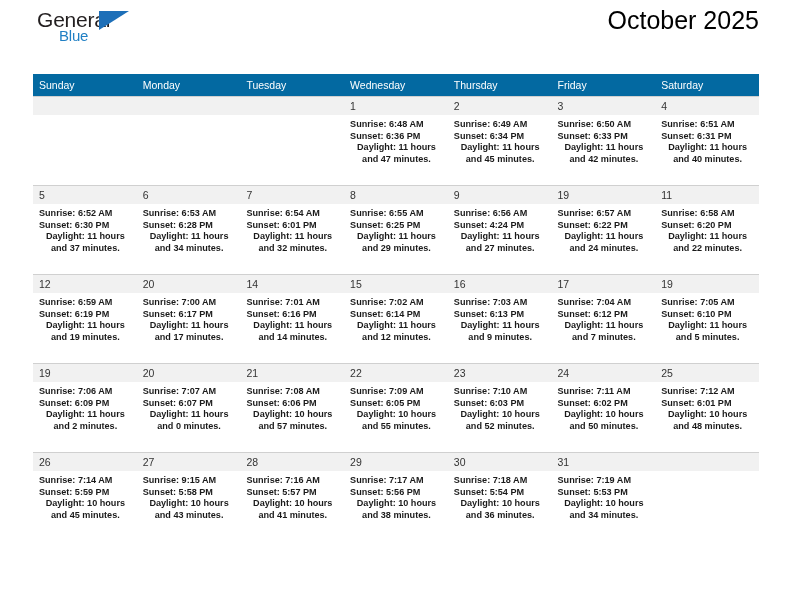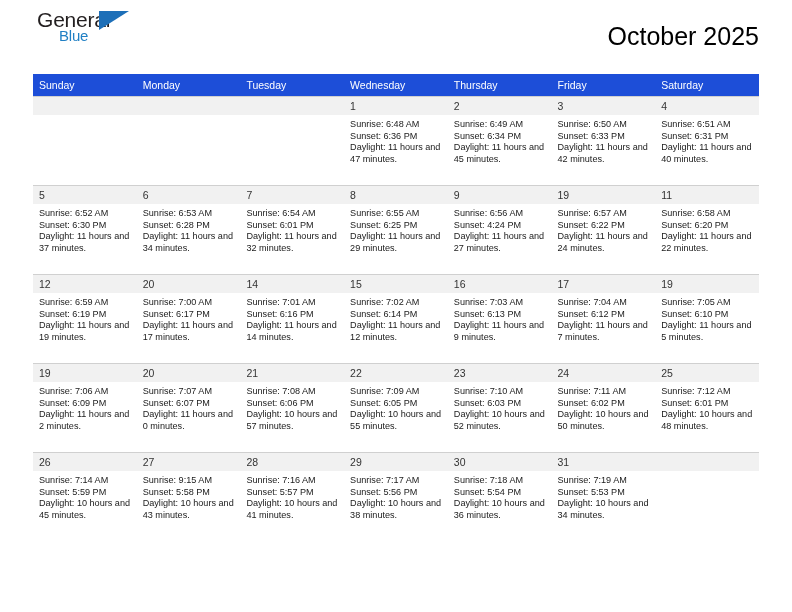--- a/index.html
+++ b/index.html
@@ -59,21 +59,21 @@
     left: 66px;
     top: 3px;
     width: 0;
     height: 0;
     border-left: 30px solid #1d6fb8;
     border-bottom: 19px solid transparent;
   }
 
   .title-block {
     text-align: left;
-    padding-top: 22px;
+    padding-top: 6px;
   }
   .cal-title {
     font-size: 25px;
     color: #000000;
     line-height: 1.15;
     white-space: nowrap;
   }
   .cal-subtitle {
     font-size: 13px;
     color: #000000;
@@ -81,21 +81,21 @@
     white-space: nowrap;
   }
 
   
   .calendar {
     width: 726px;
     border-collapse: collapse;
     table-layout: fixed;
   }
   .calendar th {
-    background: #1d4ed8;
+    background: #0369a1;
     color: #ffffff;
     font-size: 10.5px;
     font-weight: normal;
     text-align: left;
     padding: 5px 0 5px 6px;
     height: 11px;
     border: none;
   }
   .calendar td {
     vertical-align: top;
@@ -123,26 +123,28 @@
   }
   td.empty .daynum {
     background: #f1f1f1;
     color: transparent;
   }
   .details {
     padding: 4px 5px 0 6px;
     font-size: 9.1px;
     line-height: 11.6px;
     color: #1a1a1a;
+    font-weight: bold;
   }
   .details div {
     white-space: nowrap;
   }
   .details .daylight-line {
     white-space: normal;
+    text-align: center;
   }
 </style>
 </head>
 <body>
 
 <div class="page">
 
   <div class="header">
 
     <div class="logo">

